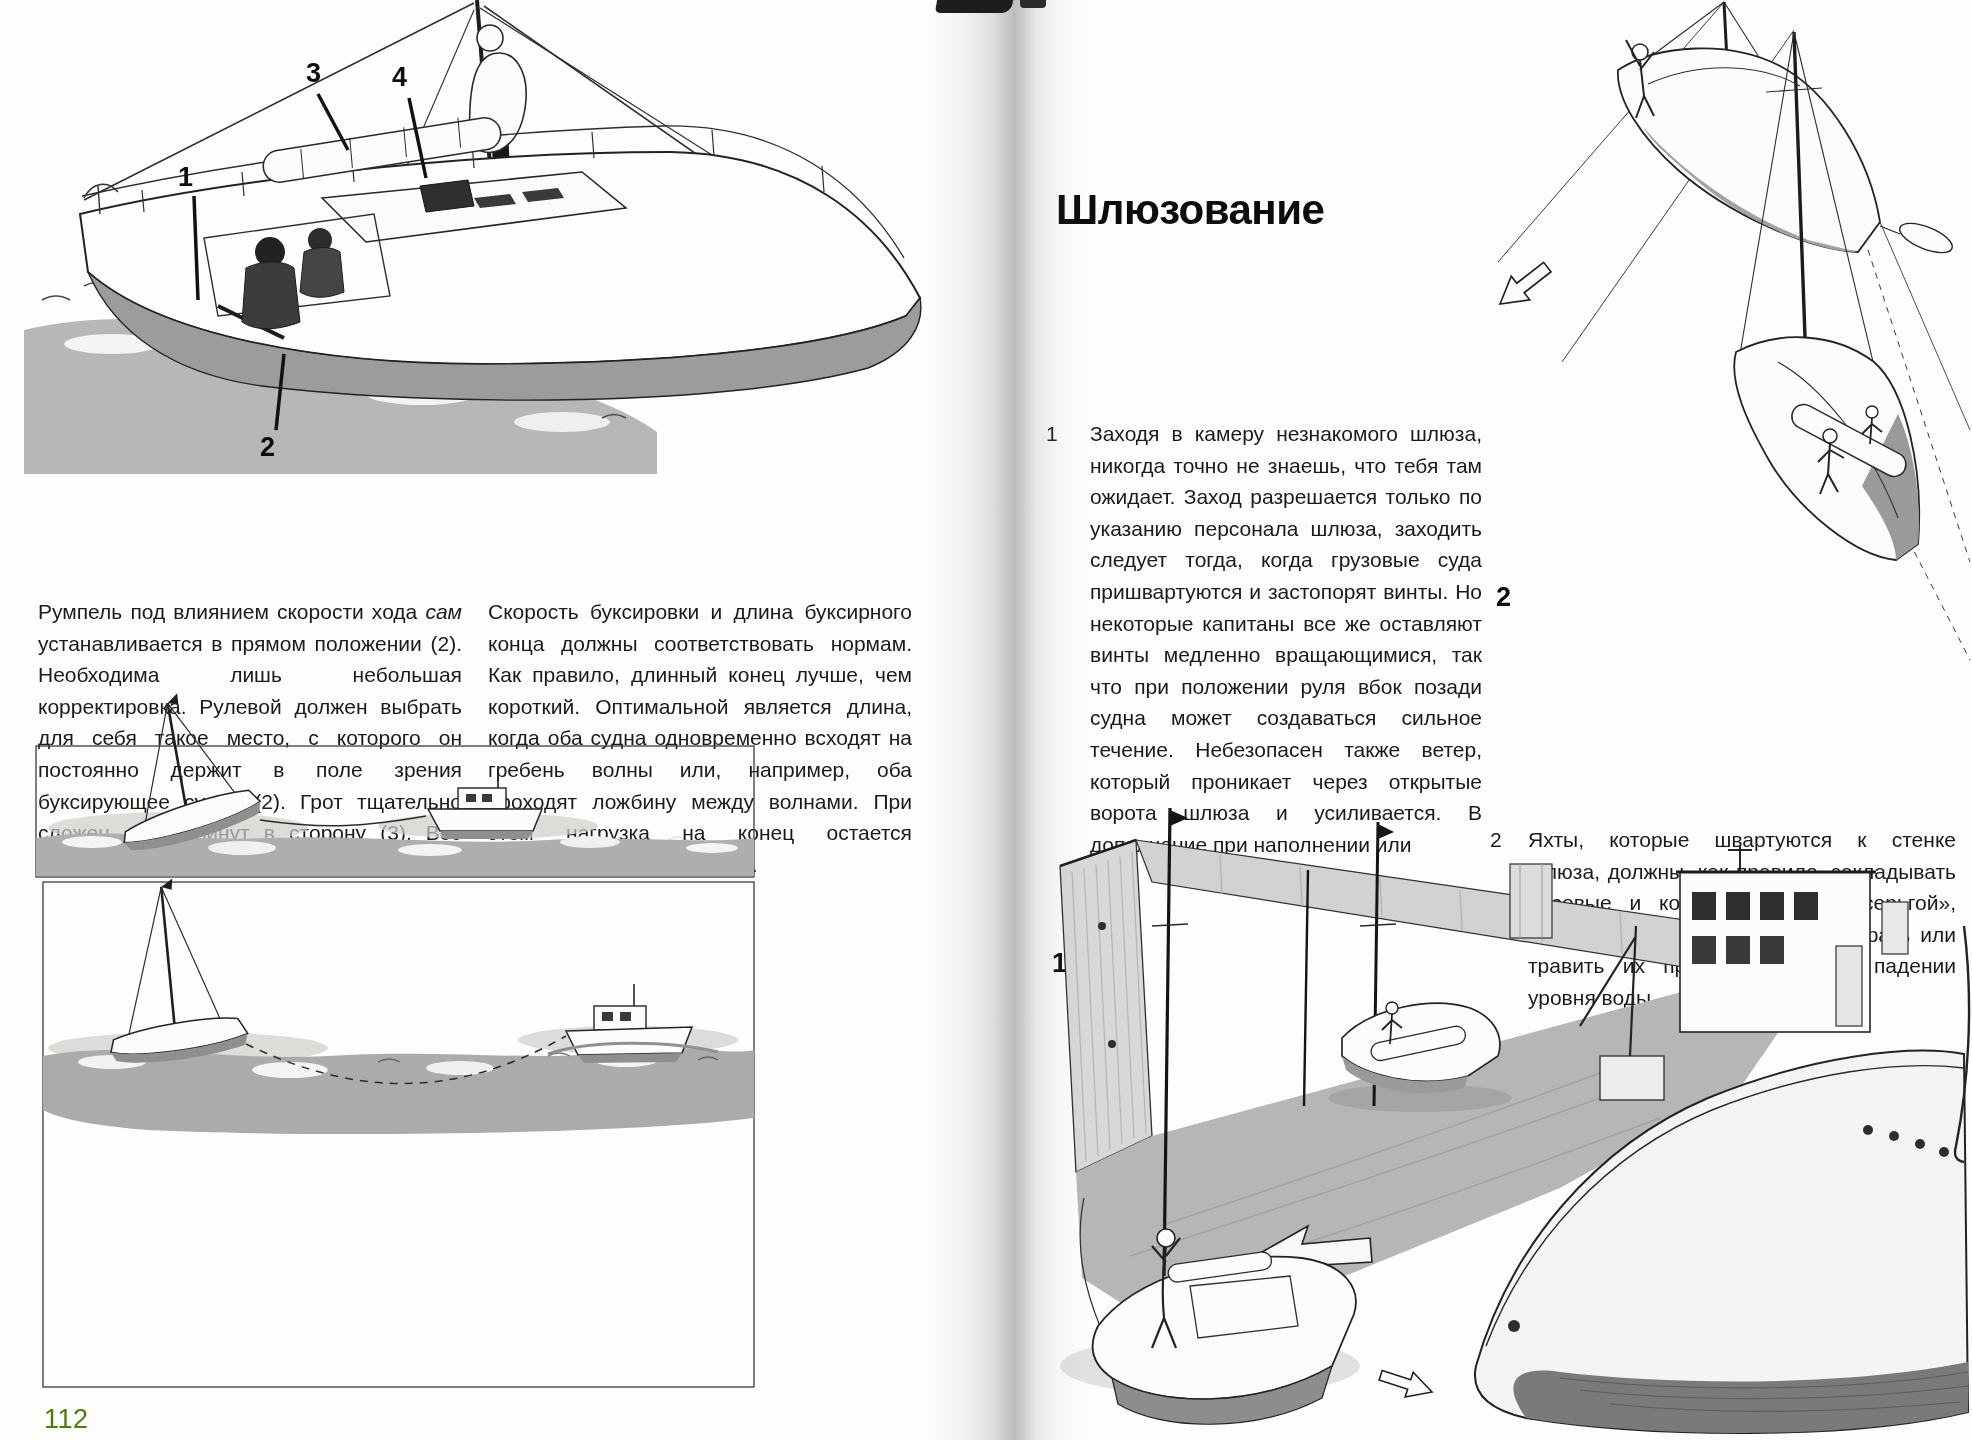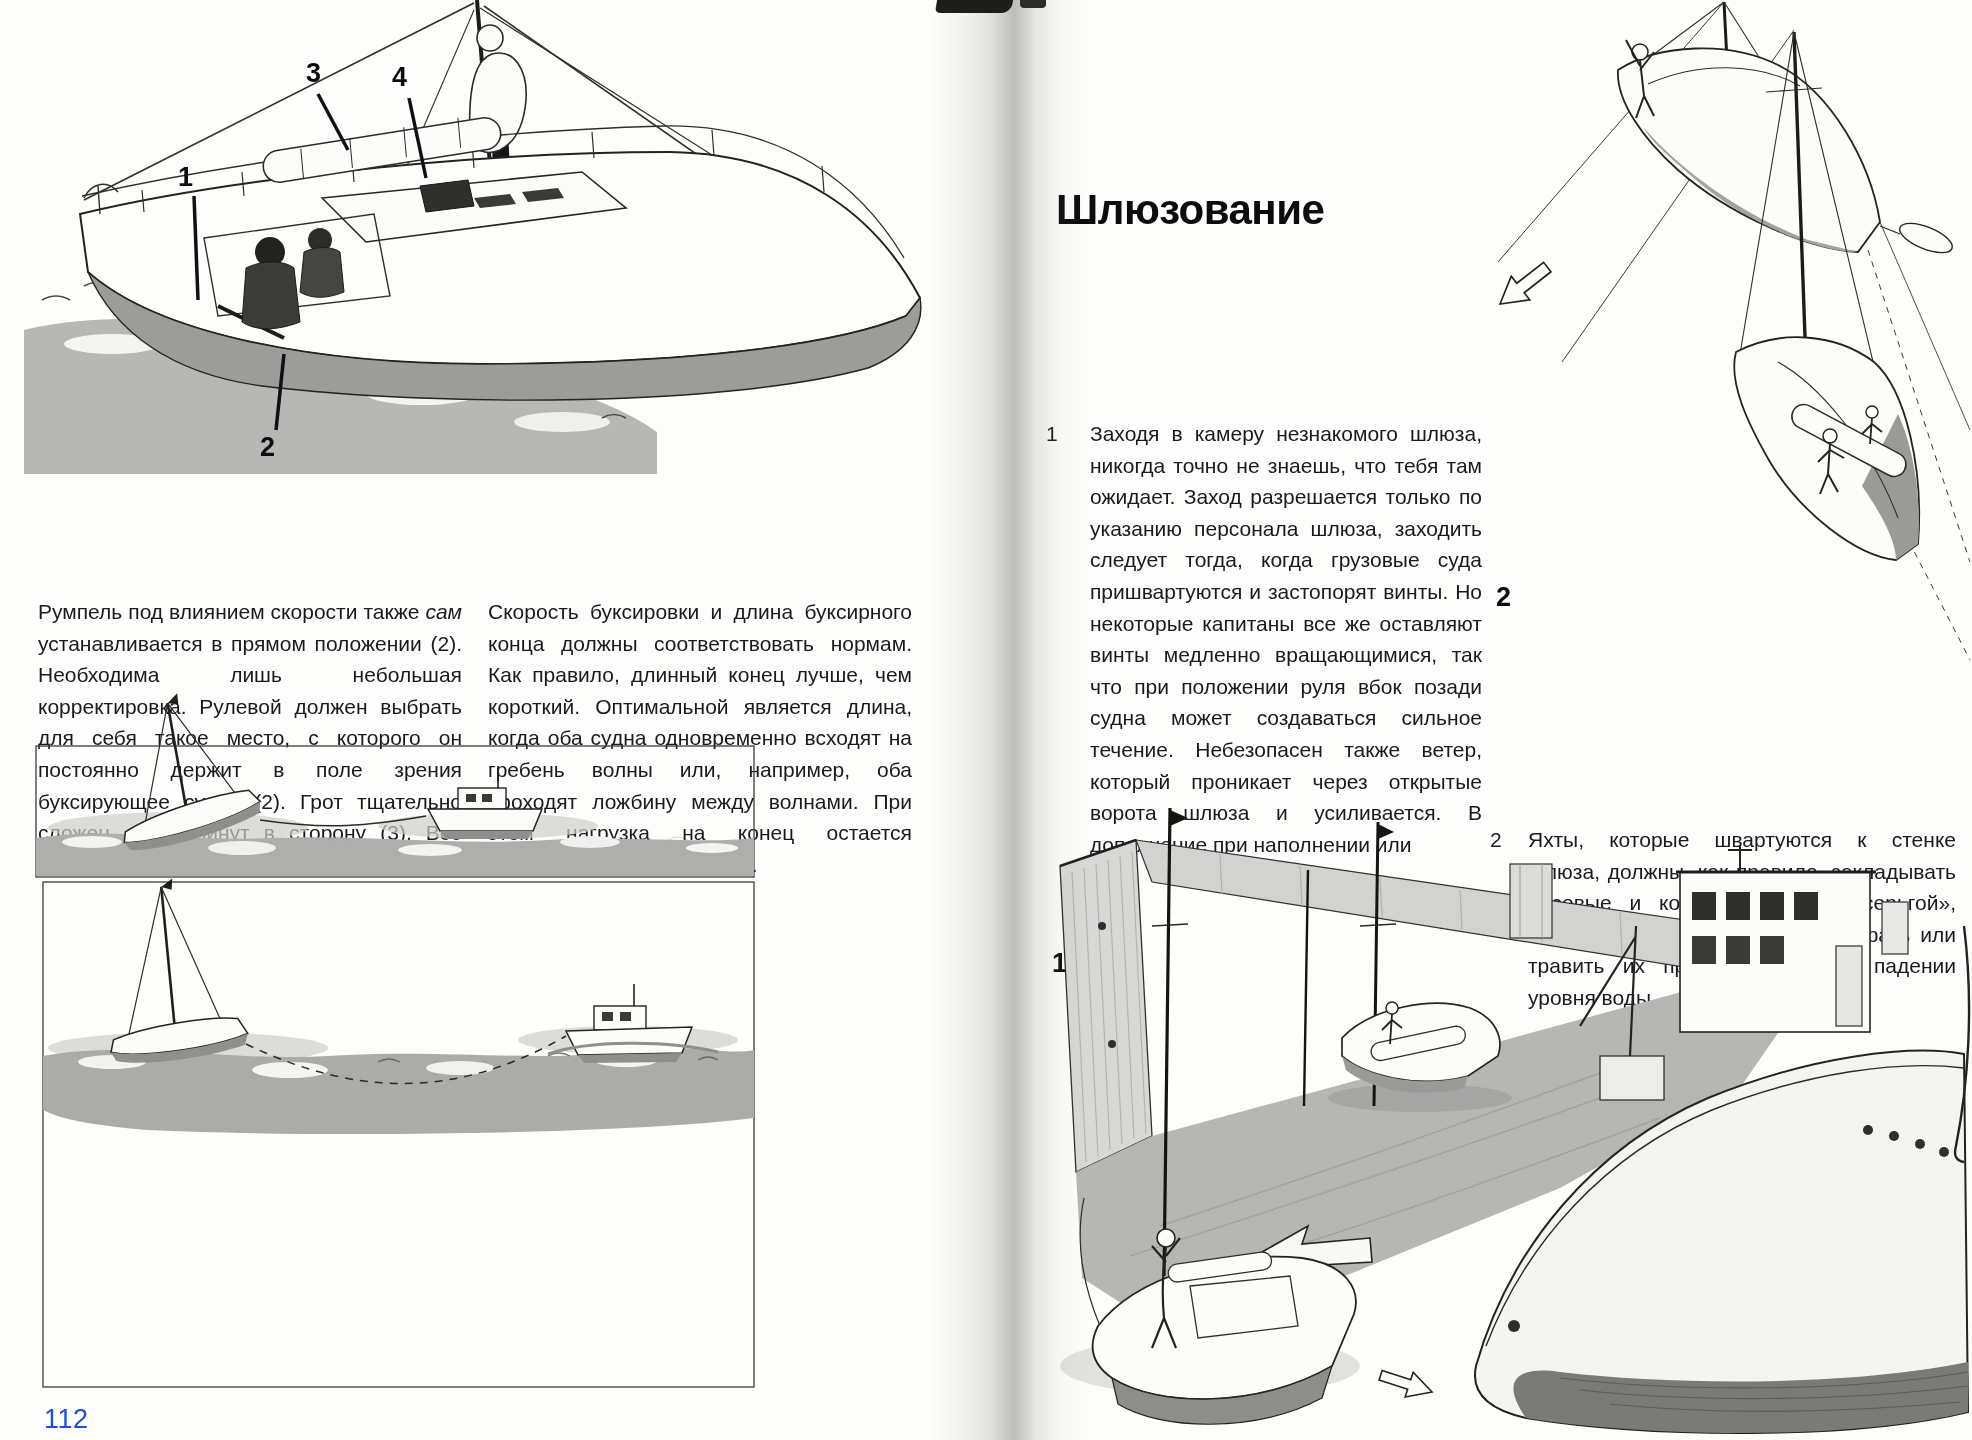--- a/index.html
+++ b/index.html
@@ -28,21 +28,21 @@
   .body-text{
     font-size:21px;line-height:31.6px;text-align:justify;color:#1a1a1a;
   }
   .body-text em{font-style:italic;}
   .hang{display:flex;align-items:flex-start;}
   .hang .marker{flex:0 0 auto;font-size:21px;line-height:31.6px;}
   .fig-num{font-weight:700;font-size:27px;color:#0d0d0d;line-height:1;}
   .heading{
     font-size:42px;font-weight:700;letter-spacing:-0.5px;color:#0c0c0c;margin:0;
   }
-  .page-number{font-size:27px;color:#1d4ed8;letter-spacing:0.5px;}
+  .page-number{font-size:27px;color:#4d7c0f;letter-spacing:0.5px;}
   svg{display:block;}
   svg text.callout{font-family:"Liberation Sans",sans-serif;font-weight:700;font-size:27px;fill:#0d0d0d;}
 </style>
 </head>
 <body>
 
 <div class="abs page-bg" style="left:0;top:0;width:1972px;height:1440px">
 
   <svg class="abs" style="left:22px;top:0;width:920px;height:475px" viewBox="0 0 920 475">
     <g>
@@ -95,21 +95,21 @@
       <path d="M296,94 L326,150"></path>
       <path d="M387,98 L404,178"></path>
     </g>
     <text class="callout" x="156" y="186">1</text>
     <text class="callout" x="238" y="456">2</text>
     <text class="callout" x="284" y="82">3</text>
     <text class="callout" x="370" y="86">4</text>
   </svg>
 
   <div class="abs body-text" style="left:38px;top:596px;width:424px">
-    <span>Румпель под влиянием скорости также </span><em>сам</em><span> устанавливается в прямом положении (2). Необходима лишь небольшая корректировка. Рулевой должен выбрать для себя такое место, с которого он постоянно держит в поле зрения буксирующее судно (2). Грот тщательно сложен, гик сдвинут в сторону (3). Все люки и вход в рубку закрыты (4).</span>
+    <span>Румпель под влиянием скорости хода </span><em>сам</em><span> устанавливается в прямом положении (2). Необходима лишь небольшая корректировка. Рулевой должен выбрать для себя такое место, с которого он постоянно держит в поле зрения буксирующее судно (2). Грот тщательно сложен, гик сдвинут в сторону (3). Все люки и вход в рубку закрыты (4).</span>
   </div>
   <div class="abs body-text" style="left:488px;top:596px;width:424px">Скорость буксировки и длина буксирного конца должны соответствовать нормам. Как правило, длинный конец лучше, чем короткий. Оптимальной является длина, когда оба судна одновременно всходят на гребень волны или, например, оба проходят ложбину между волнами. При этом нагрузка на конец остается небольшой и равномерной.</div>
 
   <svg class="abs" style="left:28px;top:688px;width:730px;height:710px" viewBox="0 0 730 710">
 
     <rect x="8" y="58" width="718" height="131" fill="none" stroke="#3c3c3a" stroke-width="1.3"></rect>
     <g>
       <ellipse cx="150" cy="140" rx="130" ry="16" fill="#cdcdcb" opacity="0.7"></ellipse>
       <ellipse cx="460" cy="138" rx="110" ry="13" fill="#cdcdcb" opacity="0.7"></ellipse>
       <path d="M8,150 C80,138 160,154 240,150 C340,146 420,158 520,152 C600,148 680,156 726,150 L726,188 L8,188 Z" fill="#aeaeac"></path>

